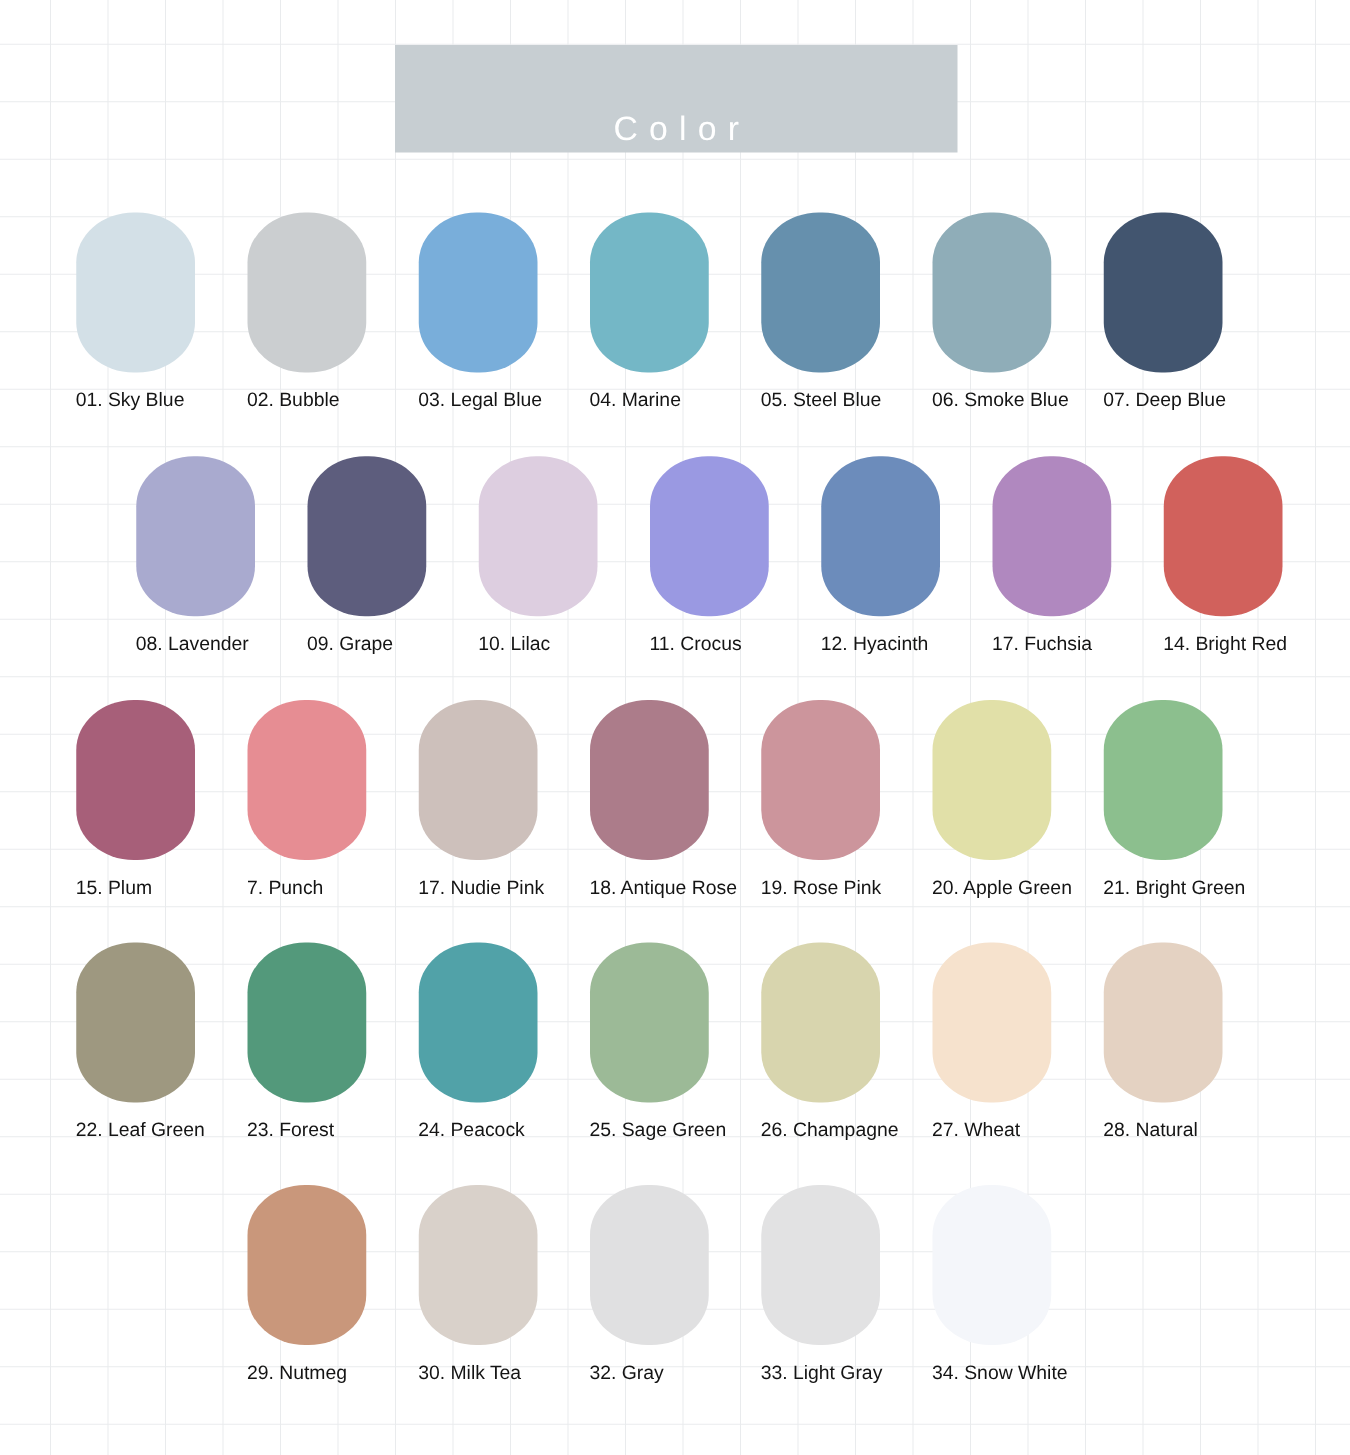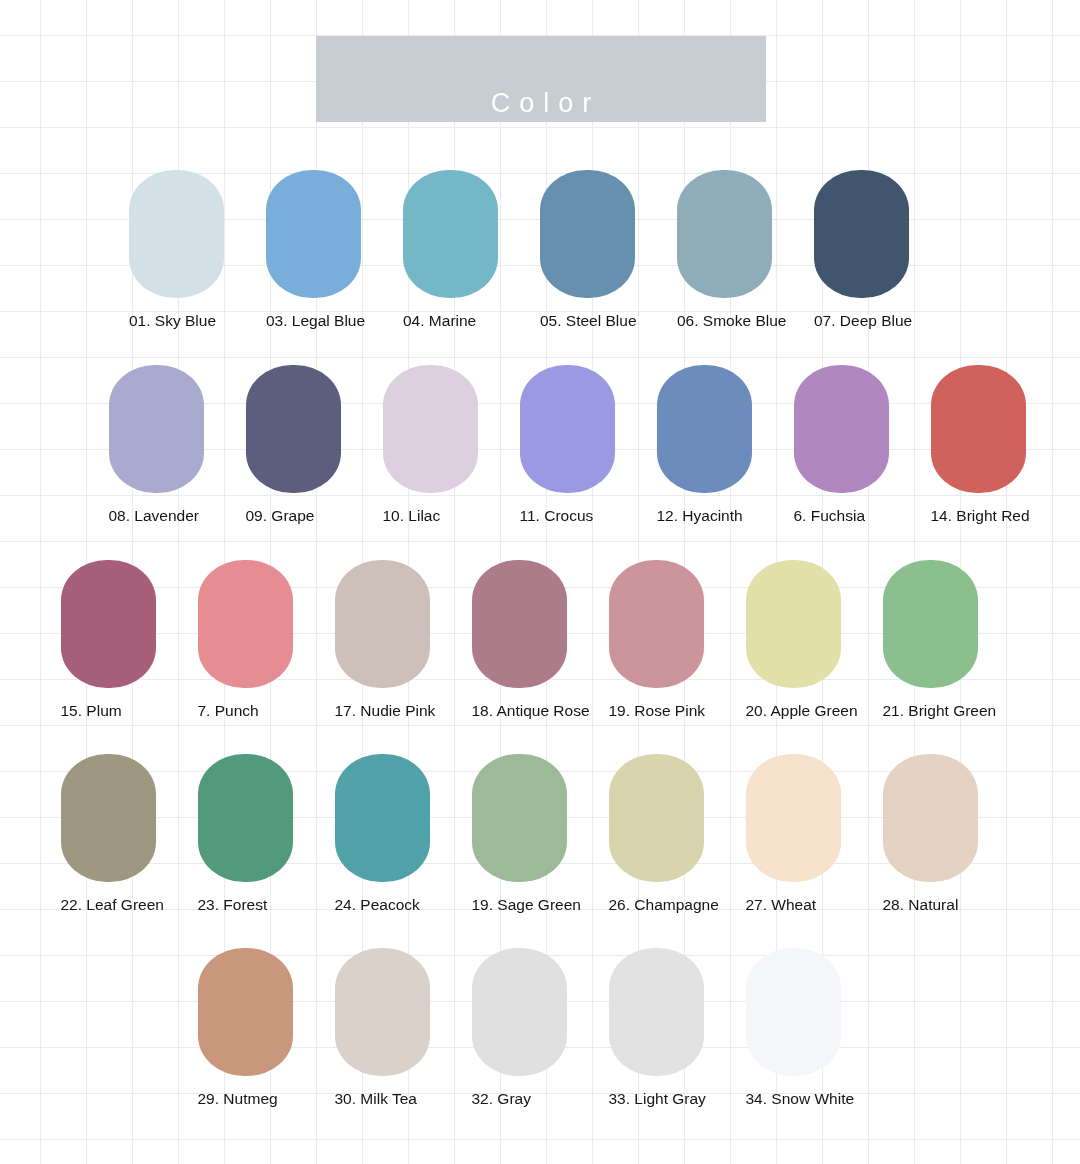--- a/index.html
+++ b/index.html
@@ -92,20 +92,24 @@
     <span class="title-text" style="color: rgb(255, 255, 255);">Color</span>
   </div>
 
   <div class="rows">
     <div class="swatch-row row-1">
         <div class="swatch-cell">
           <div class="swatch-chip" style="background: rgb(211, 224, 231);"></div>
           <div class="swatch-label">01. Sky Blue</div>
         </div>
         <div class="swatch-cell">
+          <div class="swatch-chip" style="background: rgb(203, 206, 208);"></div>
+          <div class="swatch-label">02. Bubble</div>
+        </div>
+        <div class="swatch-cell">
           <div class="swatch-chip" style="background: rgb(121, 174, 218);"></div>
           <div class="swatch-label">03. Legal Blue</div>
         </div>
         <div class="swatch-cell">
           <div class="swatch-chip" style="background: rgb(116, 183, 198);"></div>
           <div class="swatch-label">04. Marine</div>
         </div>
         <div class="swatch-cell">
           <div class="swatch-chip" style="background: rgb(102, 144, 173);"></div>
           <div class="swatch-label">05. Steel Blue</div>
@@ -135,21 +139,21 @@
         <div class="swatch-cell">
           <div class="swatch-chip" style="background: rgb(154, 153, 226);"></div>
           <div class="swatch-label">11. Crocus</div>
         </div>
         <div class="swatch-cell">
           <div class="swatch-chip" style="background: rgb(108, 140, 187);"></div>
           <div class="swatch-label">12. Hyacinth</div>
         </div>
         <div class="swatch-cell">
           <div class="swatch-chip" style="background: rgb(176, 136, 191);"></div>
-          <div class="swatch-label">6. Fuchsia</div>
+          <div class="swatch-label">17. Fuchsia</div>
         </div>
         <div class="swatch-cell">
           <div class="swatch-chip" style="background: rgb(209, 97, 92);"></div>
           <div class="swatch-label">14. Bright Red</div>
         </div>
       </div>
     <div class="swatch-row row-3">
         <div class="swatch-cell">
           <div class="swatch-chip" style="background: rgb(167, 95, 121);"></div>
           <div class="swatch-label">15. Plum</div>
@@ -187,21 +191,21 @@
         <div class="swatch-cell">
           <div class="swatch-chip" style="background: rgb(83, 153, 123);"></div>
           <div class="swatch-label">23. Forest</div>
         </div>
         <div class="swatch-cell">
           <div class="swatch-chip" style="background: rgb(81, 162, 168);"></div>
           <div class="swatch-label">24. Peacock</div>
         </div>
         <div class="swatch-cell">
           <div class="swatch-chip" style="background: rgb(156, 186, 151);"></div>
-          <div class="swatch-label">19. Sage Green</div>
+          <div class="swatch-label">25. Sage Green</div>
         </div>
         <div class="swatch-cell">
           <div class="swatch-chip" style="background: rgb(216, 213, 174);"></div>
           <div class="swatch-label">26. Champagne</div>
         </div>
         <div class="swatch-cell">
           <div class="swatch-chip" style="background: rgb(246, 226, 205);"></div>
           <div class="swatch-label">27. Wheat</div>
         </div>
         <div class="swatch-cell">

